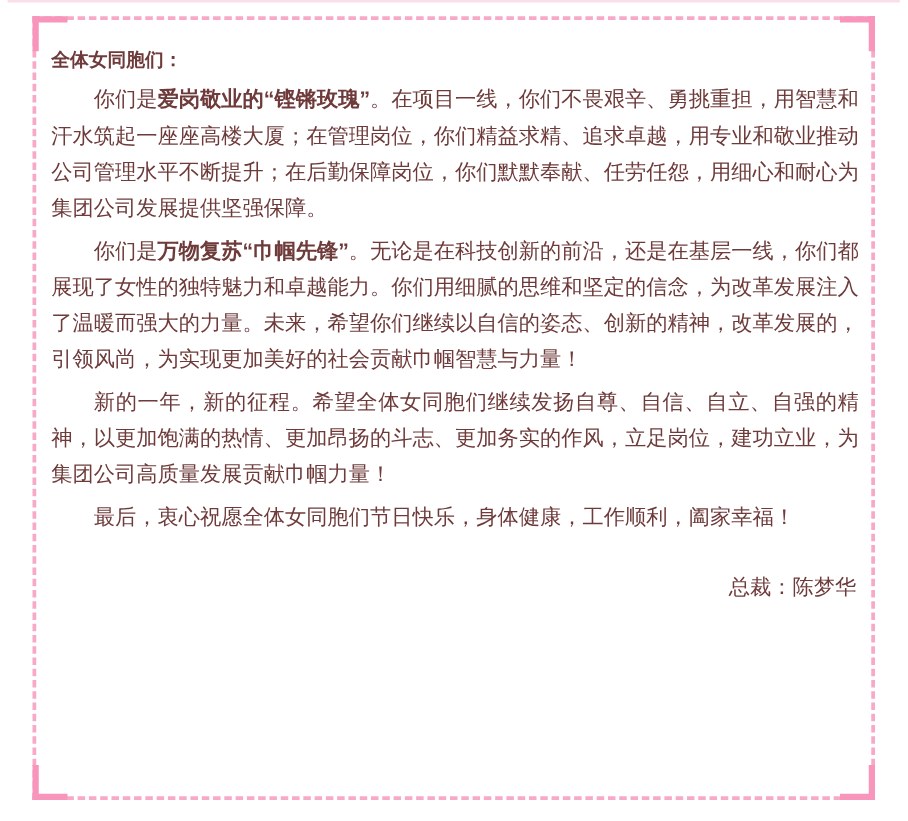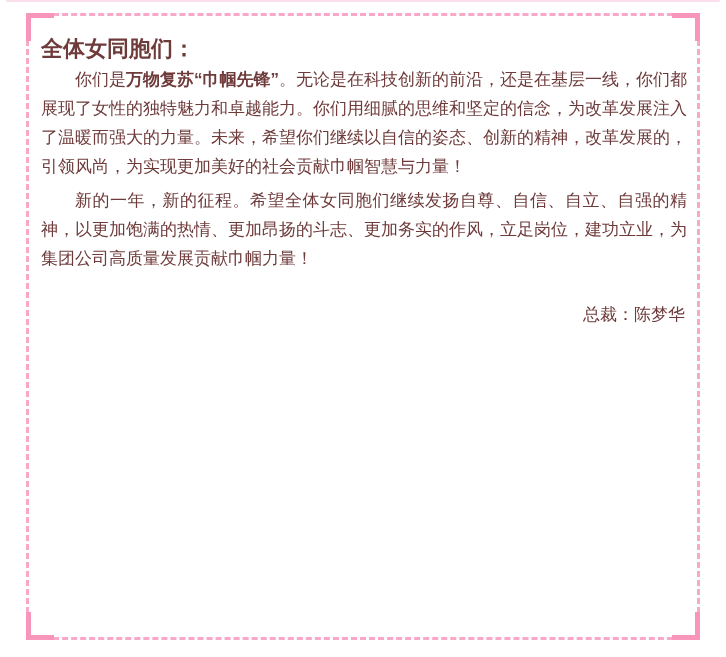--- a/index.html
+++ b/index.html
@@ -54,21 +54,21 @@
     left: 12px;
     right: 10px;
     top: 18px;
     color: #6e3a3a;
     font-size: 17px;
     line-height: 29px;
   }
   .salutation {
     font-weight: bold;
     margin: 0 0 2px 0;
-    font-size: 22px;
+    font-size: 15px;
   }
   .para {
     margin: 0 0 5px 0;
     text-indent: 2em;
     text-align: justify;
   }
   .para b { font-weight: bold; }
   .signature-block {
     margin-top: 26px;
     text-align: right;
@@ -84,22 +84,24 @@
 
   <div class="letter-frame">
     <div class="corner tl"></div>
     <div class="corner tr"></div>
     <div class="corner bl"></div>
     <div class="corner br"></div>
 
     <div class="letter-content">
       <p class="salutation">全体女同胞们：</p>
 
+      <p class="para"><span>你们是</span><b>爱岗敬业的“铿锵玫瑰”</b><span>。在项目一线，你们不畏艰辛、勇挑重担，用智慧和汗水筑起一座座高楼大厦；在管理岗位，你们精益求精、追求卓越，用专业和敬业推动公司管理水平不断提升；在后勤保障岗位，你们默默奉献、任劳任怨，用细心和耐心为集团公司发展提供坚强保障。</span></p>
       <p class="para"><span>你们是</span><b>万物复苏“巾帼先锋”</b><span>。无论是在科技创新的前沿，还是在基层一线，你们都展现了女性的独特魅力和卓越能力。你们用细腻的思维和坚定的信念，为改革发展注入了温暖而强大的力量。未来，希望你们继续以自信的姿态、创新的精神，改革发展的，引领风尚，为实现更加美好的社会贡献巾帼智慧与力量！</span></p>
       <p class="para"><span>新的一年，新的征程。希望全体女同胞们继续发扬自尊、自信、自立、自强的精神，以更加饱满的热情、更加昂扬的斗志、更加务实的作风，立足岗位，建功立业，为集团公司高质量发展贡献巾帼力量！</span></p>
+      <p class="para"><span>最后，衷心祝愿全体女同胞们节日快乐，身体健康，工作顺利，阖家幸福！</span></p>
 
       <div class="signature-block">
         <div class="signature-line">总裁：陈梦华</div>
 
       </div>
     </div>
   </div>
 </div>
 
 </body></html>

